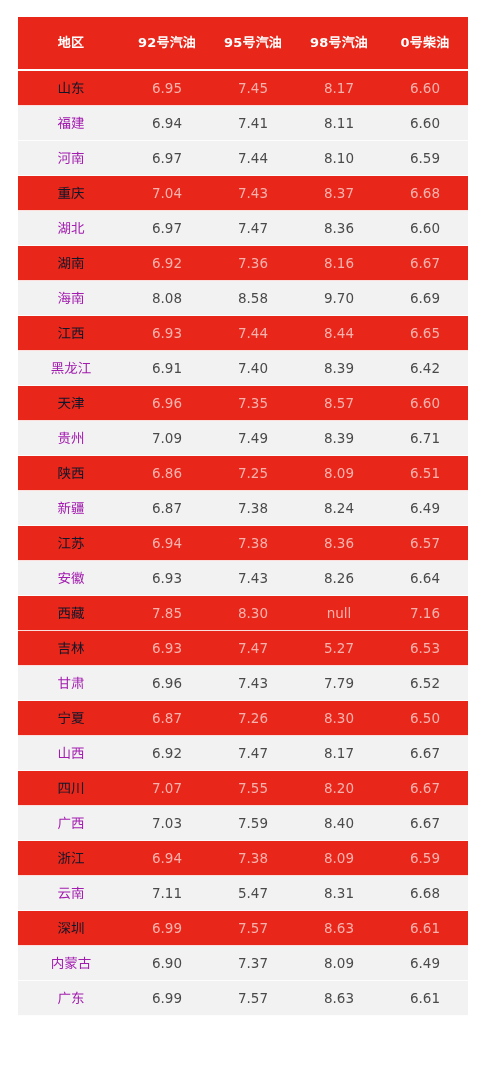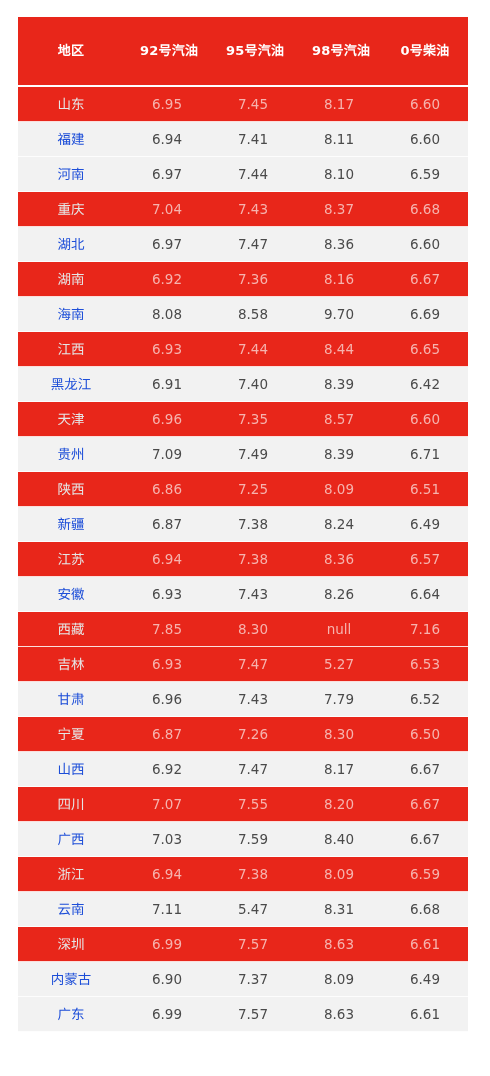--- a/index.html
+++ b/index.html
@@ -44,21 +44,21 @@
     background: #e8261a;
   }
 
   thead th {
     color: #ffffff;
     font-size: 13px;
     font-weight: bold;
     text-align: center;
     height: 36px;
     line-height: 36px;
-    padding: 16px;
+    padding: 8px;
     letter-spacing: 0.2px;
     border-bottom: 2px solid #ffffff;
     white-space: nowrap;
   }
 
   tbody tr {
     height: 34px;
   }
 
   tbody tr.row-odd {
@@ -75,28 +75,28 @@
     text-align: center;
     font-size: 13.5px;
     white-space: nowrap;
     border-bottom: 1px solid rgba(255,255,255,0.85);
   }
 
   tbody tr.row-odd td {
     color: #f6b3ae;
   }
   tbody tr.row-odd td.region-cell {
-    color: #e5e5e5;
+    color: #0f172a;
   }
 
   tbody tr.row-even td {
     color: #4a4a4a;
   }
   tbody tr.row-even td.region-cell {
-    color: #1d4ed8;
+    color: #a21caf;
   }
 
   tbody td.region-cell {
     font-size: 13.5px;
   }
 </style>
 </head>
 <body>
 
 <div class="page">

